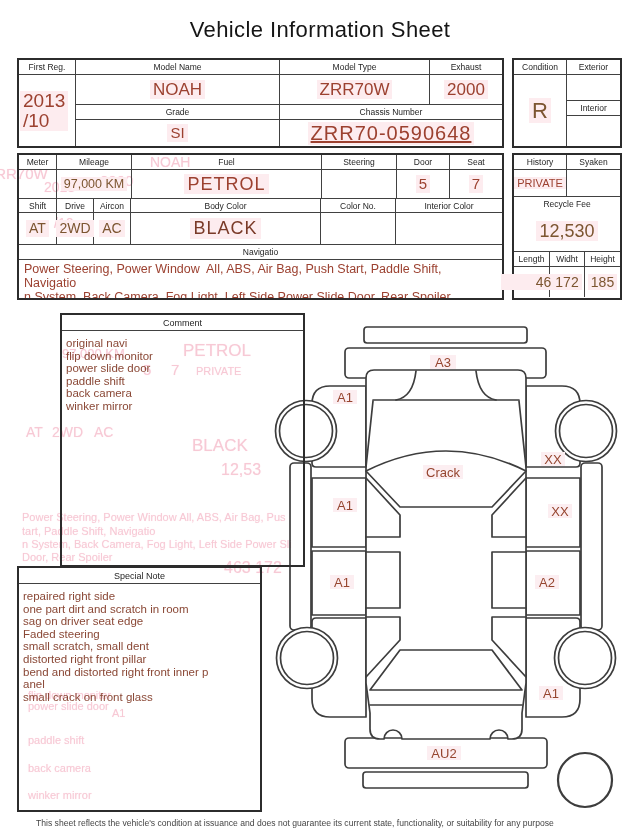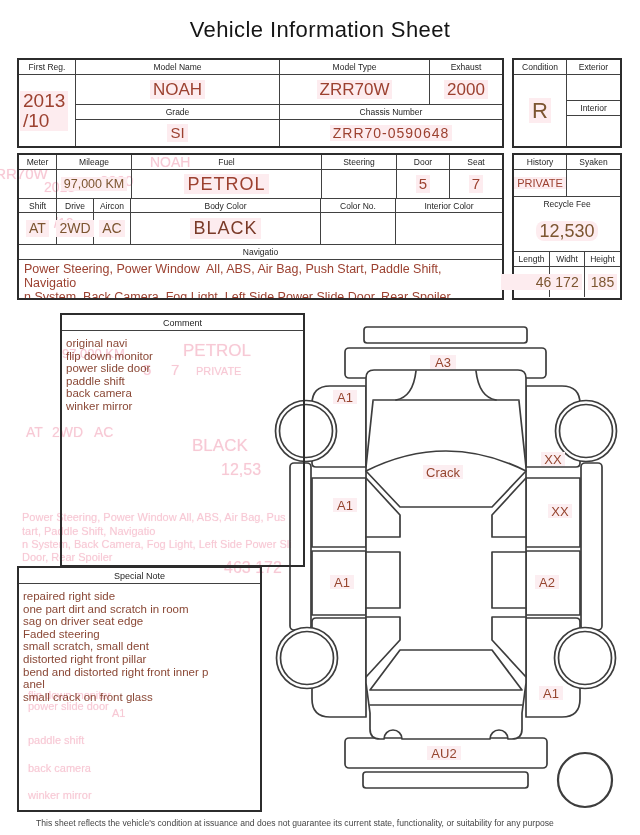--- a/index.html
+++ b/index.html
@@ -118,21 +118,21 @@
     </div>
     <div class="cell bb" style="grid-area:2/4/3/5">
       <span class="v val" style="font-size:17px;">2000</span>
     </div>
     <div class="cell lab bb" style="grid-area:3/3/4/5">Chassis Number</div>
     <div class="cell lab br bb" style="grid-area:3/2/4/3">Grade</div>
     <div class="cell br" style="grid-area:4/2/5/3">
       <span class="v val" style="font-size:15px;">SI</span>
     </div>
     <div class="cell" style="grid-area:4/3/5/5">
-      <span class="v val" style="font-size:14px; letter-spacing:1px;">ZRR70-0590648</span>
+      <span class="v val" style="font-size:20px; letter-spacing:1px;text-decoration:underline;">ZRR70-0590648</span>
     </div>
   </div>
 
   <div class="box b1right">
     <div class="cell lab br bb" style="grid-area:1/1/2/2">Condition</div>
     <div class="cell lab bb" style="grid-area:1/2/2/3">Exterior</div>
     <div class="cell br" style="grid-area:2/1/5/2">
       <span class="vb val" style="font-size:22px;">R</span>
     </div>
     <div class="cell bb" style="grid-area:2/2/3/3"></div>
@@ -198,21 +198,21 @@
       <div class="cell lab bb" style="grid-area:1/2">Syaken</div>
       <div class="cell br" style="grid-area:2/1">
         <span class="v val" style="font-size:11px;">PRIVATE</span>
       </div>
       <div class="cell" style="grid-area:2/2"></div>
     </div>
     <div class="recLab">
       <span class="lab">Recycle Fee</span>
     </div>
     <div class="recVal">
-      <span class="vb val" style="font-size:18px;border-radius:8px;">12,530</span>
+      <span class="vb val" style="font-size:18px;">12,530</span>
     </div>
     <div class="lwh">
       <div class="cell lab br bb" style="grid-area:1/1">Length</div>
       <div class="cell lab br bb" style="grid-area:1/2">Widht</div>
       <div class="cell lab bb" style="grid-area:1/3">Height</div>
       <div class="cell br" style="grid-area:2/1">
         <span class="vb val" style="font-size:14px;padding-left:35px;">463</span>
       </div>
       <div class="cell br" style="grid-area:2/2">
         <span class="vb val" style="font-size:14px;">172</span>

